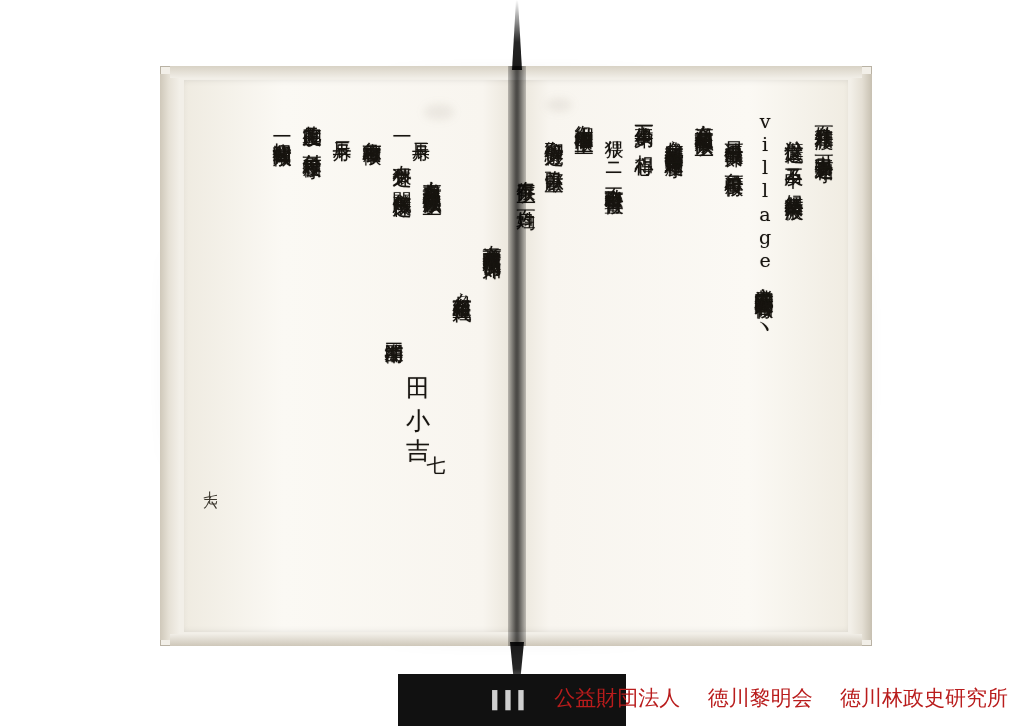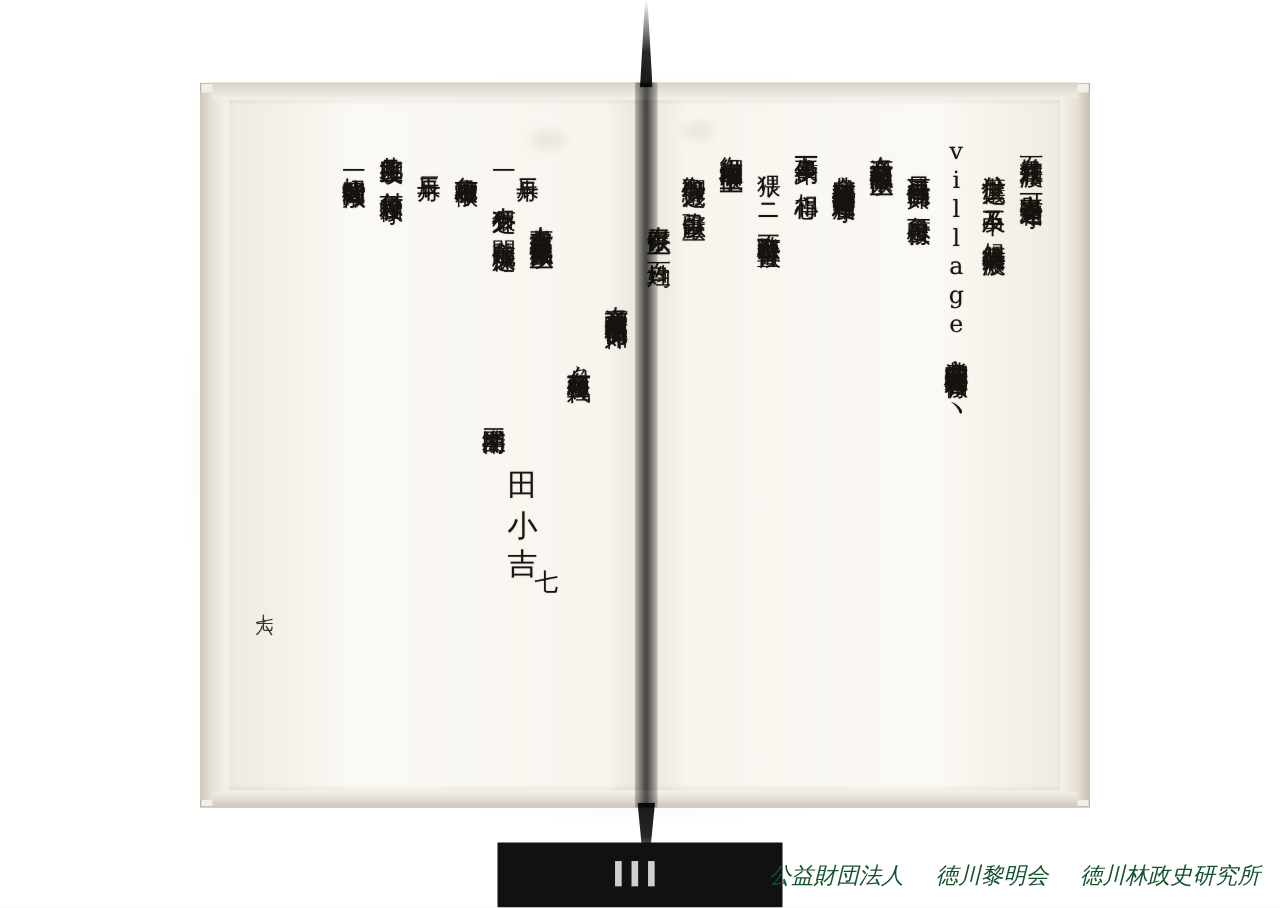--- a/index.html
+++ b/index.html
@@ -193,24 +193,23 @@
     color: #cfcfcf;
     letter-spacing: 3px;
   }
 
   
   #credit {
     position: absolute;
     right: 16px;
     bottom: 14px;
     font-family: "DejaVu Sans", sans-serif;
-    font-size: 18px;
-    color: #14532d;
+    font-size: 21px;
+    color: #b91c1c;
     white-space: nowrap;
-    font-style: italic;
   }
   #credit .sep { display: inline-block; width: 14px; }
 </style>
 </head>
 <body>
 
 <div id="scan-area">
 
   <div class="book">
     <div class="book-shadow"></div>

